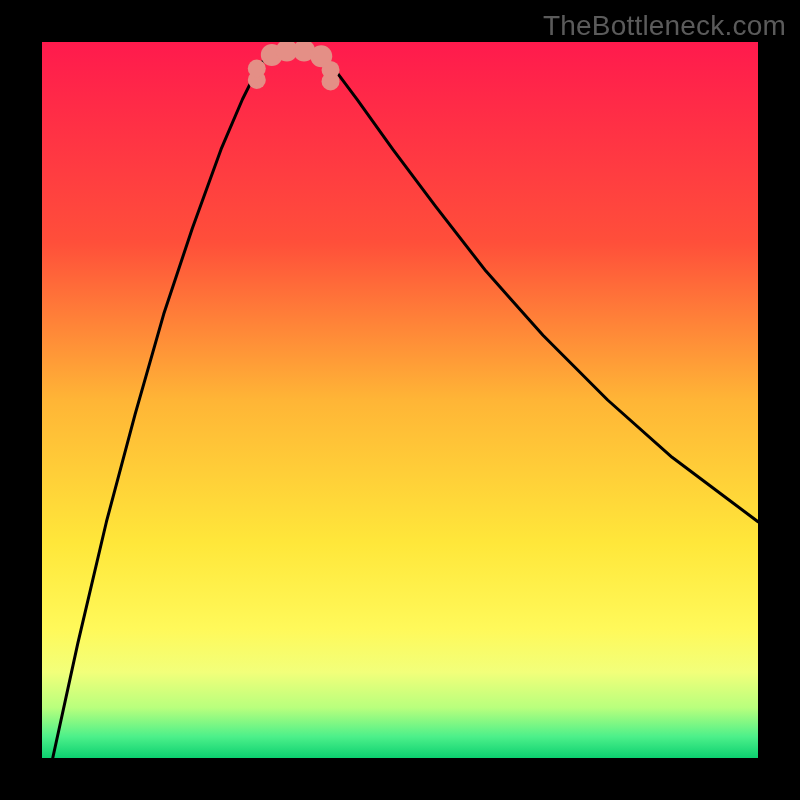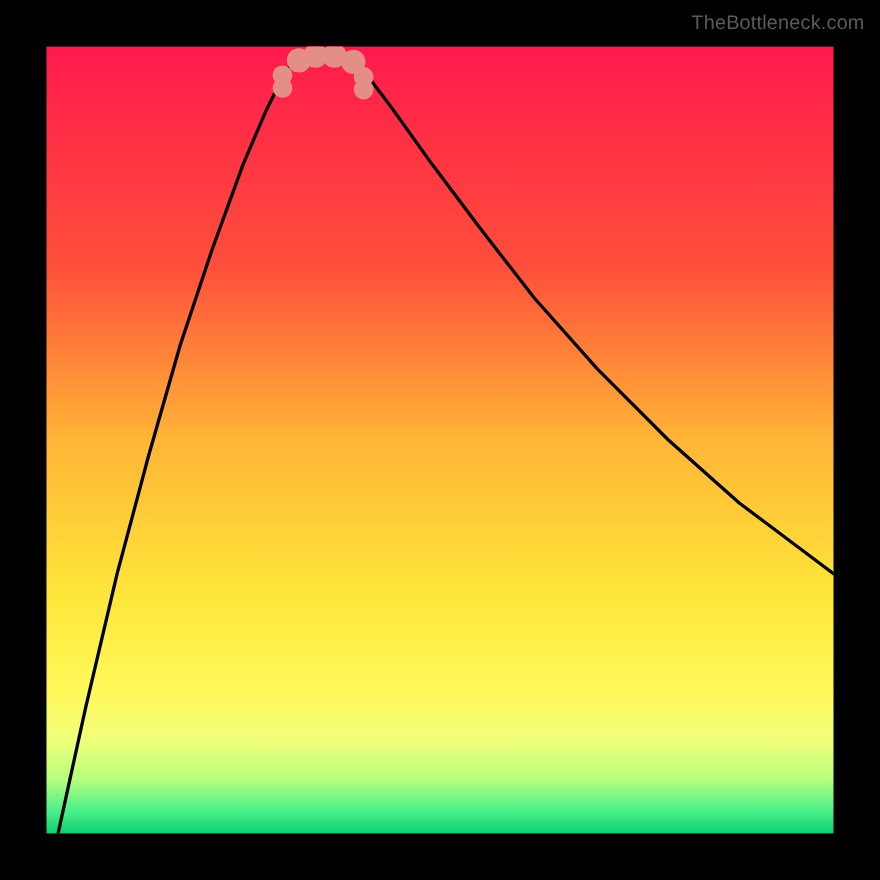--- a/index.html
+++ b/index.html
@@ -21,21 +21,21 @@
     top: 42px;
     width: 716px;
     height: 716px;
     overflow: hidden;
   }
   .watermark {
     position: absolute;
     top: 10px;
     right: 14px;
     font-family: Arial, Helvetica, sans-serif;
-    font-size: 18px;
+    font-size: 28px;
     font-weight: 500;
     color: #5b5b5b;
     letter-spacing: 0.2px;
     user-select: none;
   }
   svg {
     display: block;
   }
 </style>
 </head>

